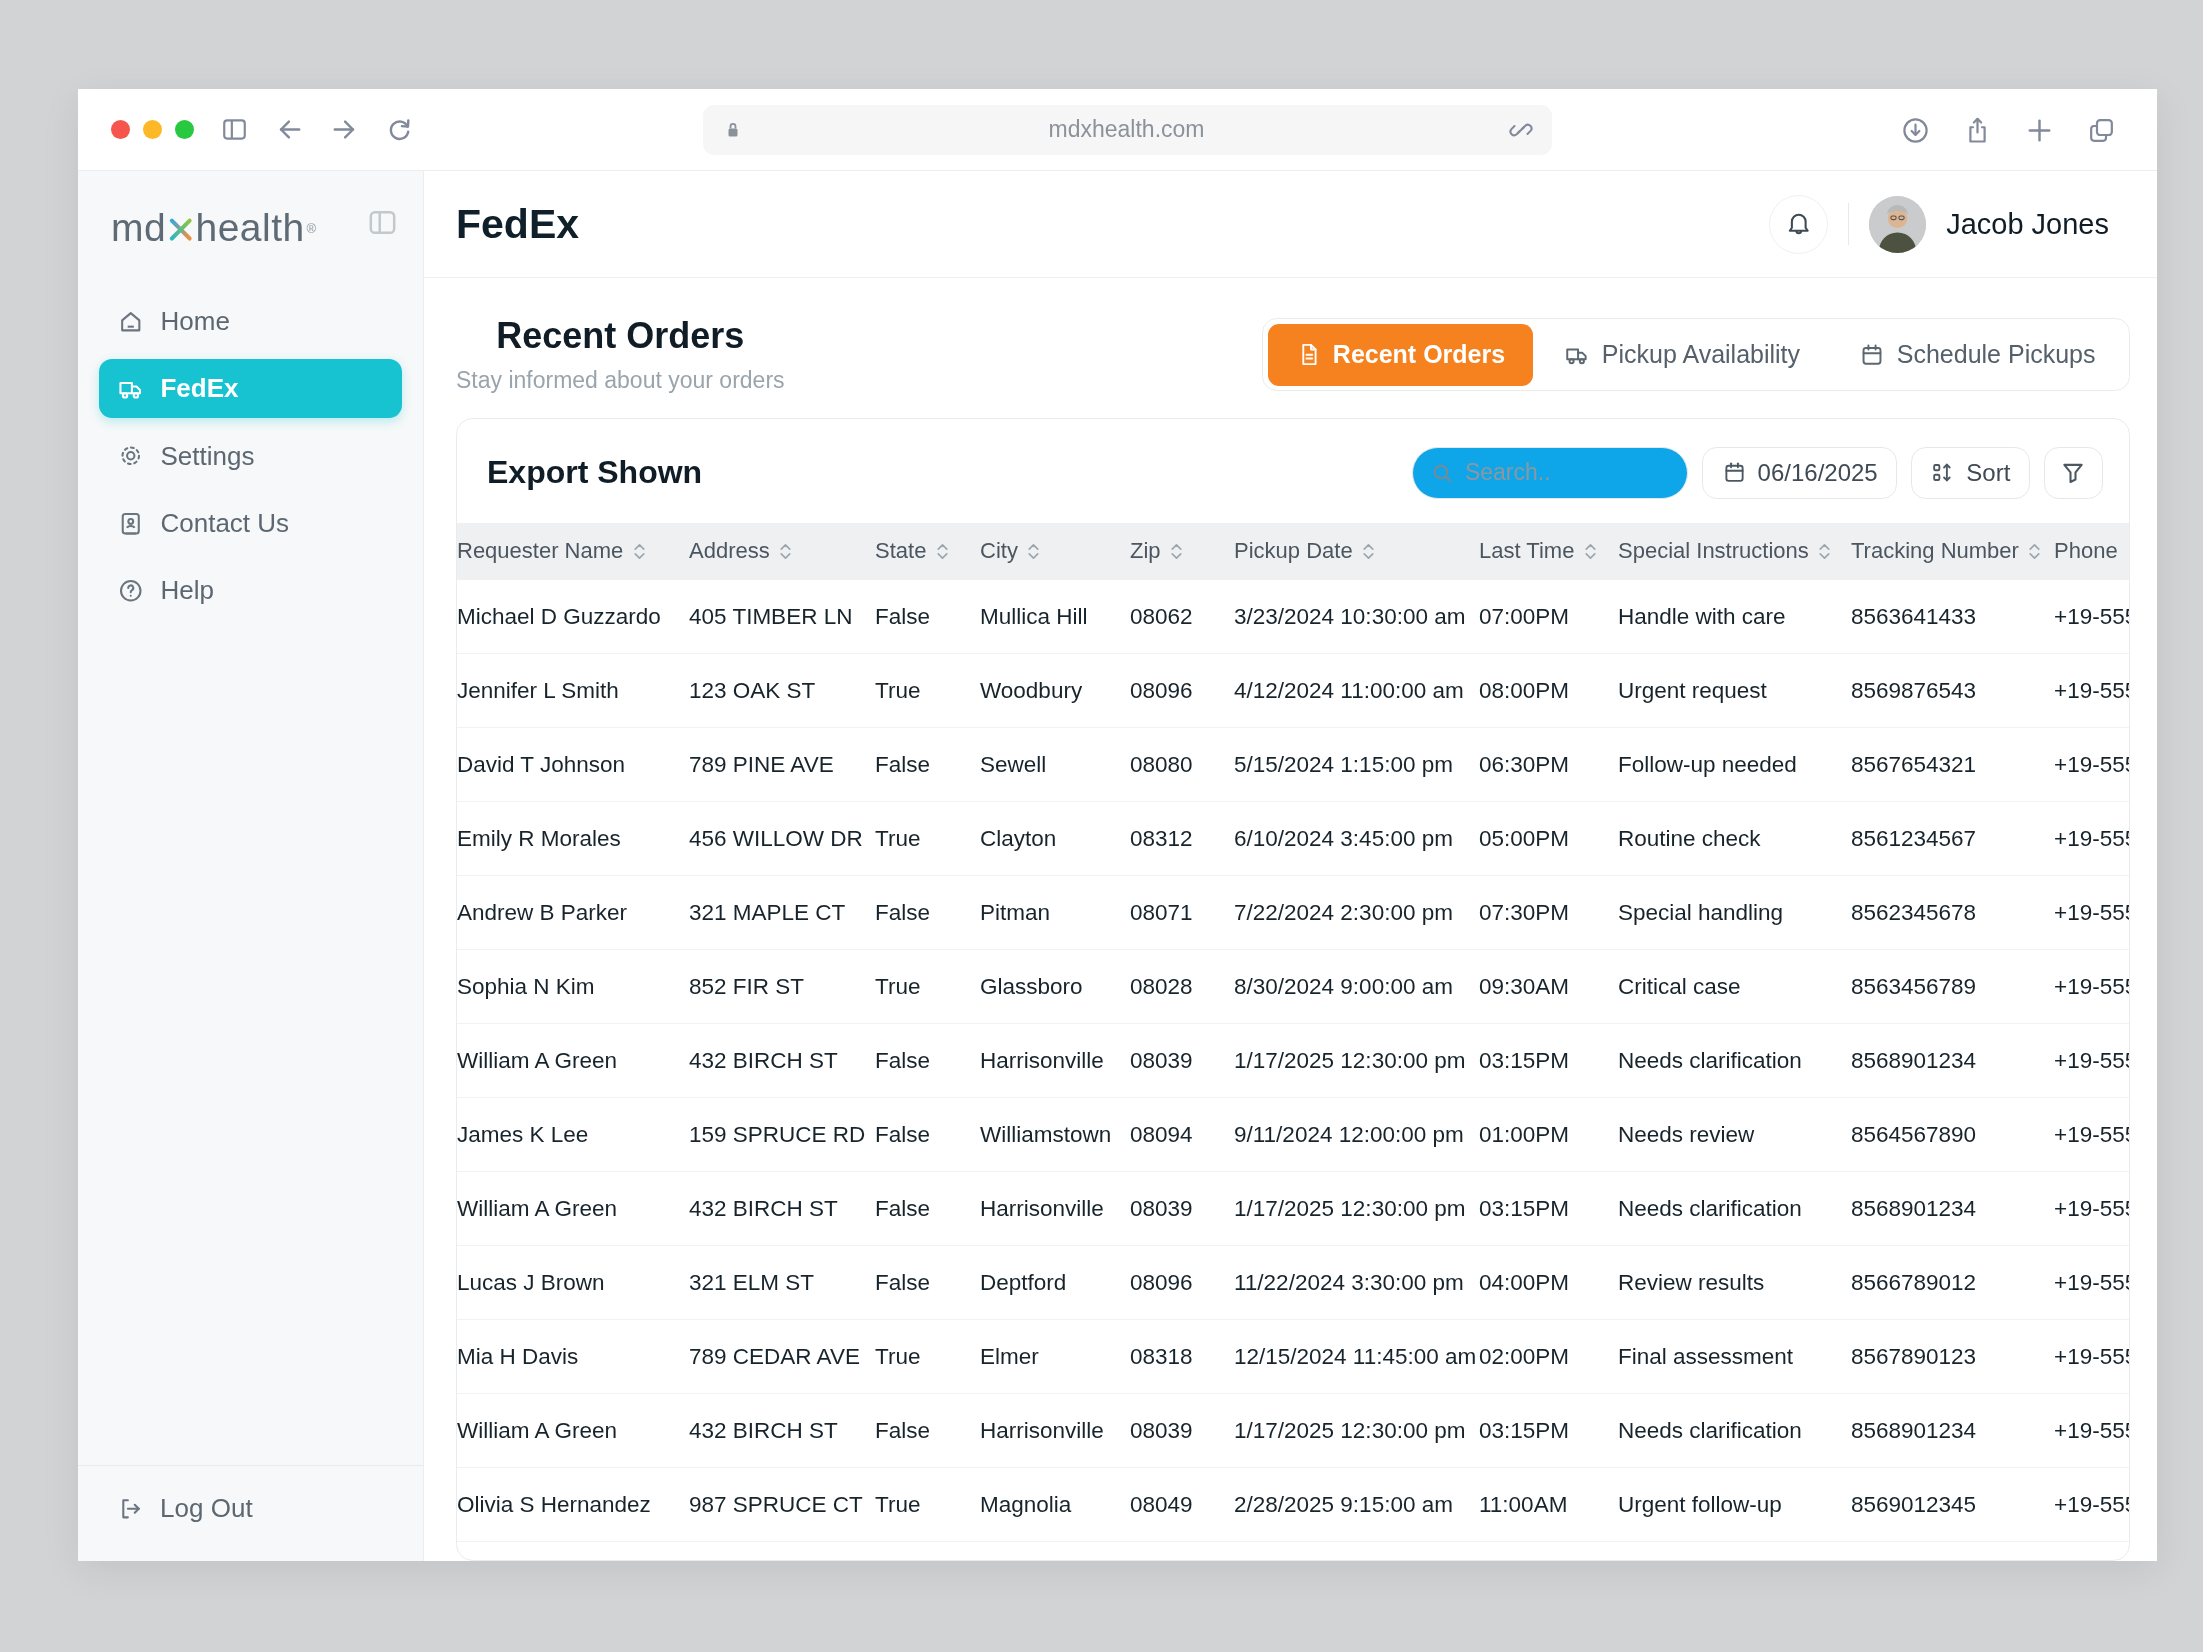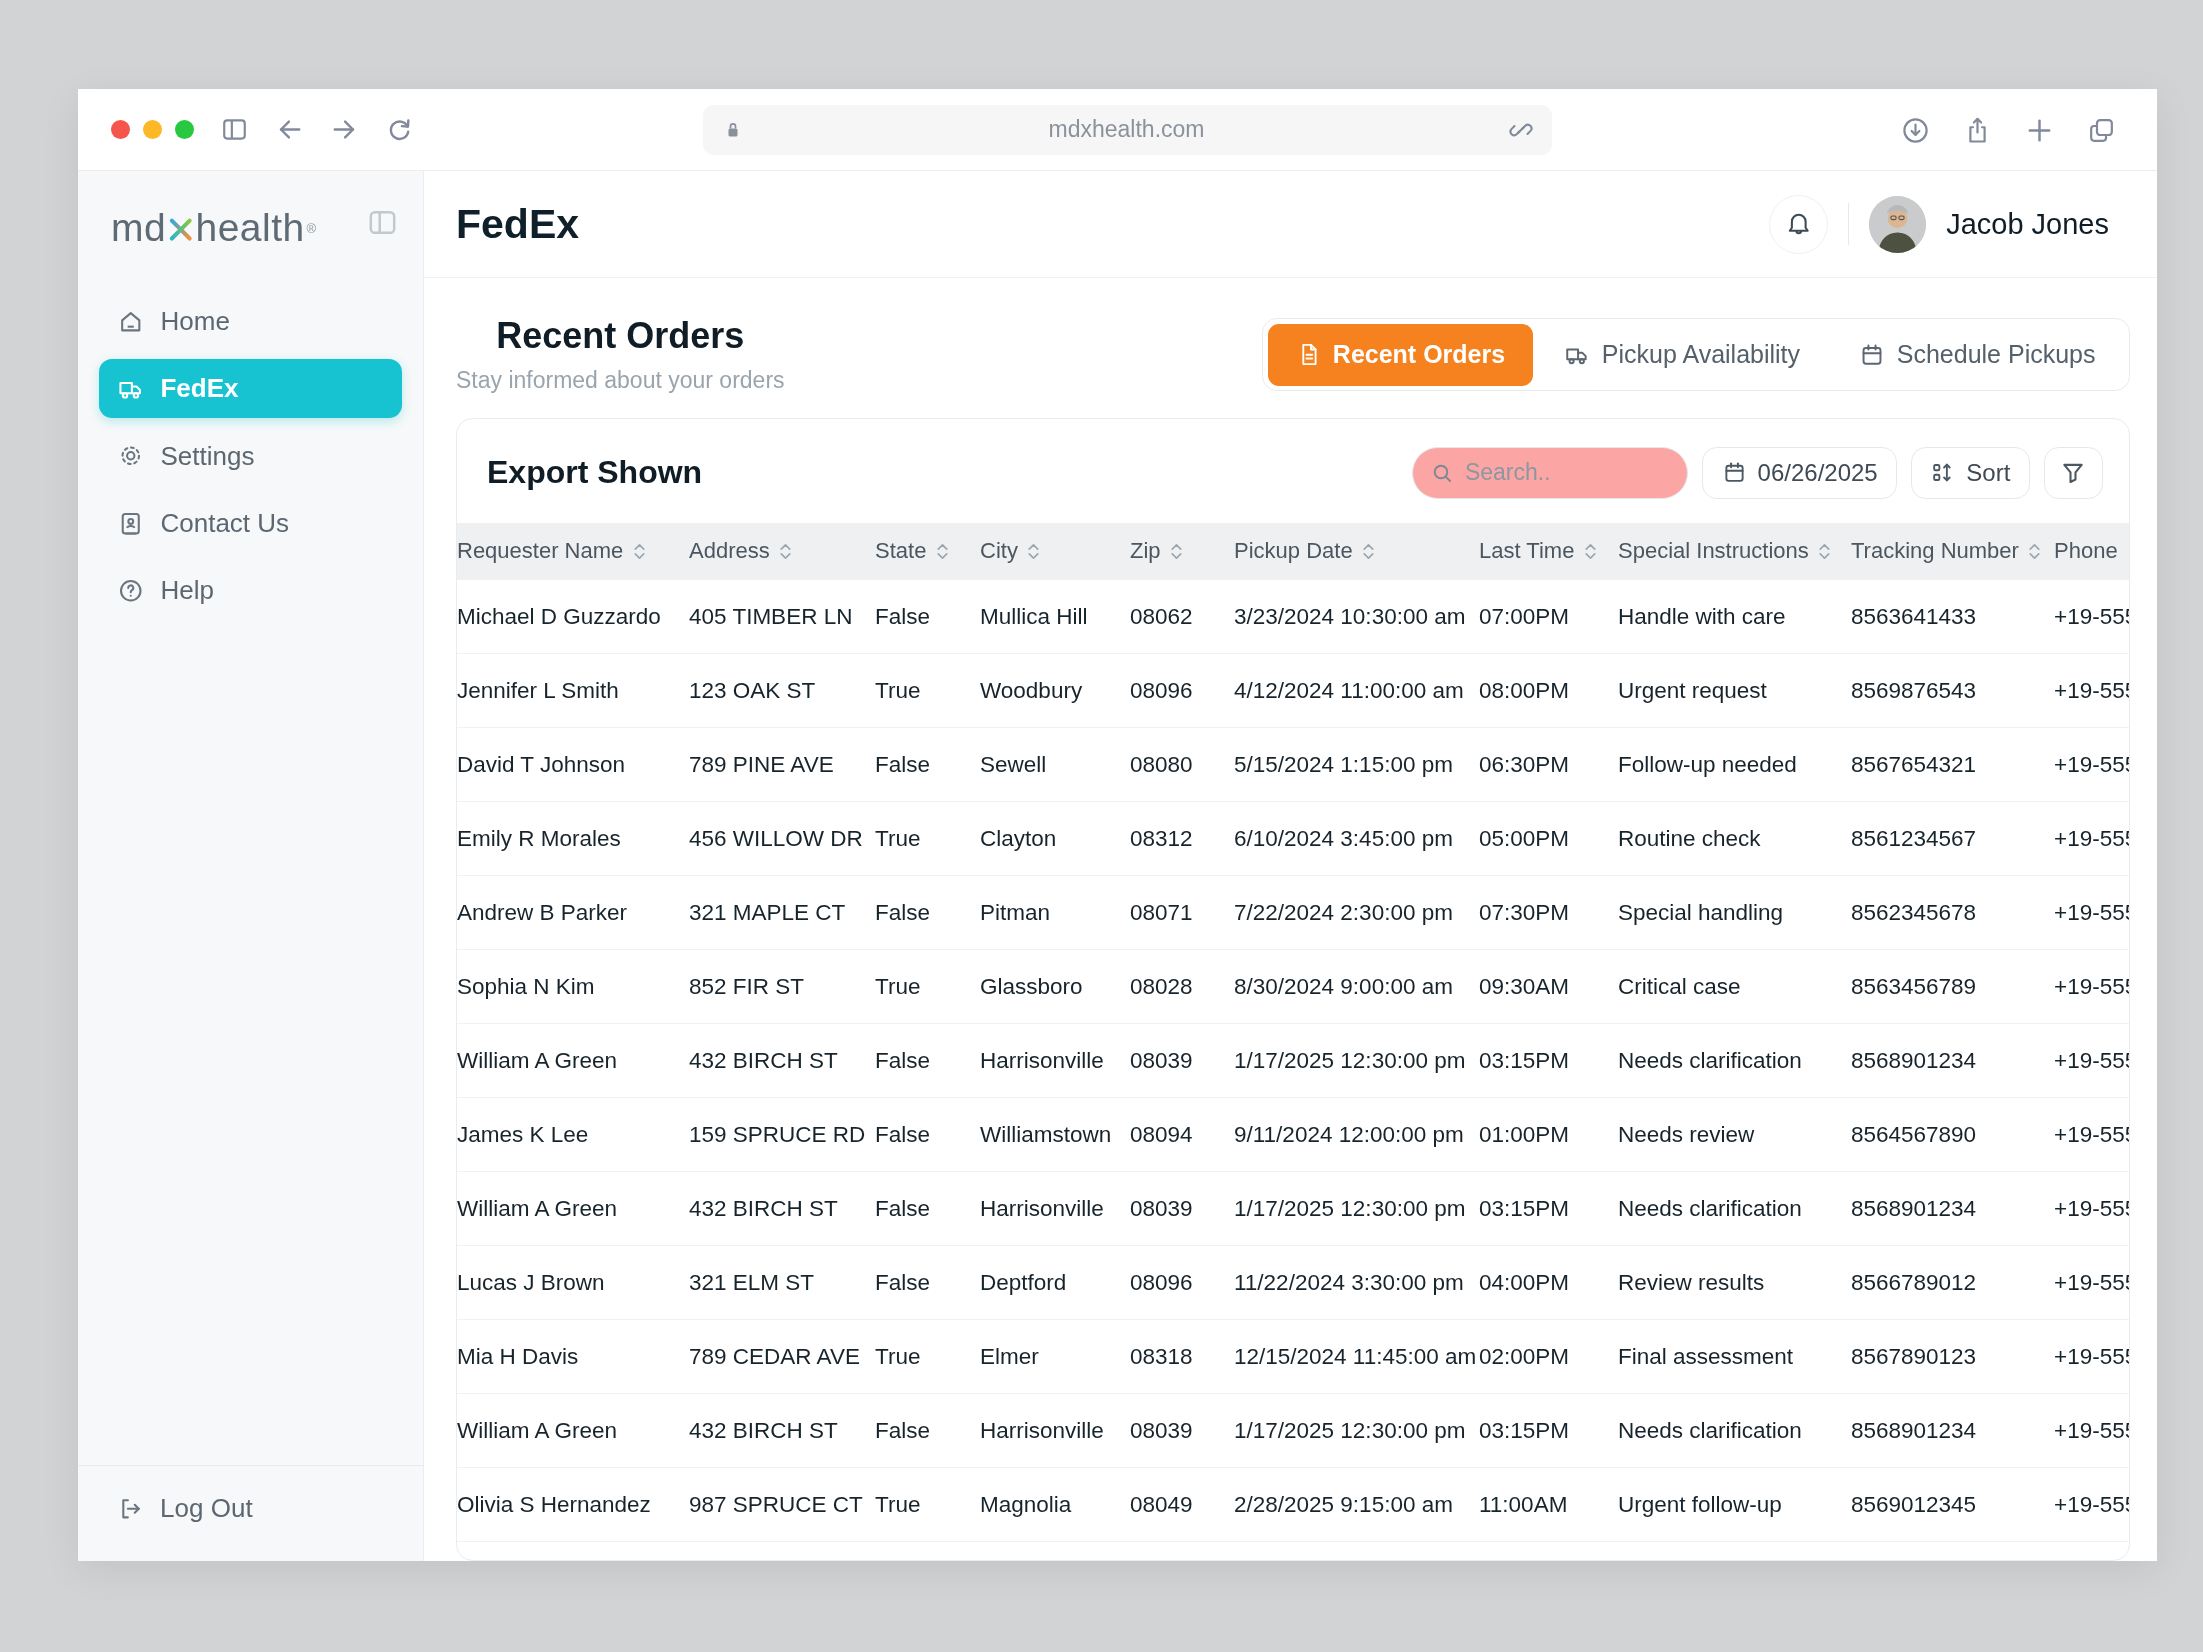--- a/index.html
+++ b/index.html
@@ -71,21 +71,21 @@
   .tab.active { background:#f5821f; color:#fff; font-weight:bold; }
   .tab.active .tico { color:#fff; }
 
   
   .card { margin-top:24px; flex:1; min-height:0; border:1.4px solid #e9ebee; border-radius:16.5px;
           overflow:hidden; display:flex; flex-direction:column; background:#fff; }
   .card-head { display:flex; align-items:center; justify-content:space-between; padding:27.5px 26px 24px 30px; }
   .card-title { font-size:32px; font-weight:bold; color:#101d26; }
   .controls { display:flex; align-items:center; gap:13.8px; }
   .searchbox { width:276px; height:52px; border:1.4px solid #e5e8ea; border-radius:27px; display:flex;
-               align-items:center; padding:0 16.5px; gap:11px; color:#7d8892; background:#fca5a5; }
+               align-items:center; padding:0 16.5px; gap:11px; color:#7d8892; background:#0ea5e9; }
   .searchbox input { border:none; outline:none; width:100%; font-size:23px; color:#3f4a54; font-family:"Liberation Sans", sans-serif; background:transparent; }
   .searchbox input::placeholder { color:#8d97a0; }
   .ctl-btn { height:52px; border:1.4px solid #e5e8ea; border-radius:14.7px; background:#fff; display:flex;
              align-items:center; gap:11px; padding:0 18.4px; font-size:24px; color:#3f4a54; cursor:pointer; }
   .ctl-btn .cico { color:#4c5762; display:flex; }
   .ctl-btn.iconic { width:59px; justify-content:center; padding:0; }
 
   
   .thead { height:57px; flex:0 0 57px; background:#eef0f2; }
   .grid-row { display:grid; grid-template-columns:var(--cols); height:100%; align-items:center; }
@@ -357,21 +357,21 @@
                 </div>
                 <button class="ctl-btn">
                   <span class="cico">
                     <svg width="25" height="25" viewBox="0 0 24 24" fill="none" stroke="currentColor" stroke-width="1.8" stroke-linecap="round" stroke-linejoin="round">
                         <rect x="4.2" y="5.5" width="15.6" height="14.5" rx="2.2"></rect>
                         <line x1="4.2" y1="10.3" x2="19.8" y2="10.3"></line>
                         <line x1="8.7" y1="3.2" x2="8.7" y2="7"></line>
                         <line x1="15.3" y1="3.2" x2="15.3" y2="7"></line>
                       </svg>
                   </span>
-                  <span>06/26/2025</span>
+                  <span>06/16/2025</span>
                 </button>
                 <button class="ctl-btn">
                   <span class="cico">
                     <svg width="25" height="25" viewBox="0 0 24 24" fill="none" stroke="currentColor" stroke-width="1.8" stroke-linecap="round" stroke-linejoin="round">
                         <rect x="4" y="4.8" width="5" height="5" rx="1.2"></rect>
                         <rect x="4" y="14.2" width="5" height="5" rx="1.2"></rect>
                         <line x1="16.2" y1="4.5" x2="16.2" y2="19.5"></line>
                         <polyline points="13.5,7.2 16.2,4.4 18.9,7.2"></polyline>
                         <polyline points="13.5,16.8 16.2,19.6 18.9,16.8"></polyline>
                       </svg>

